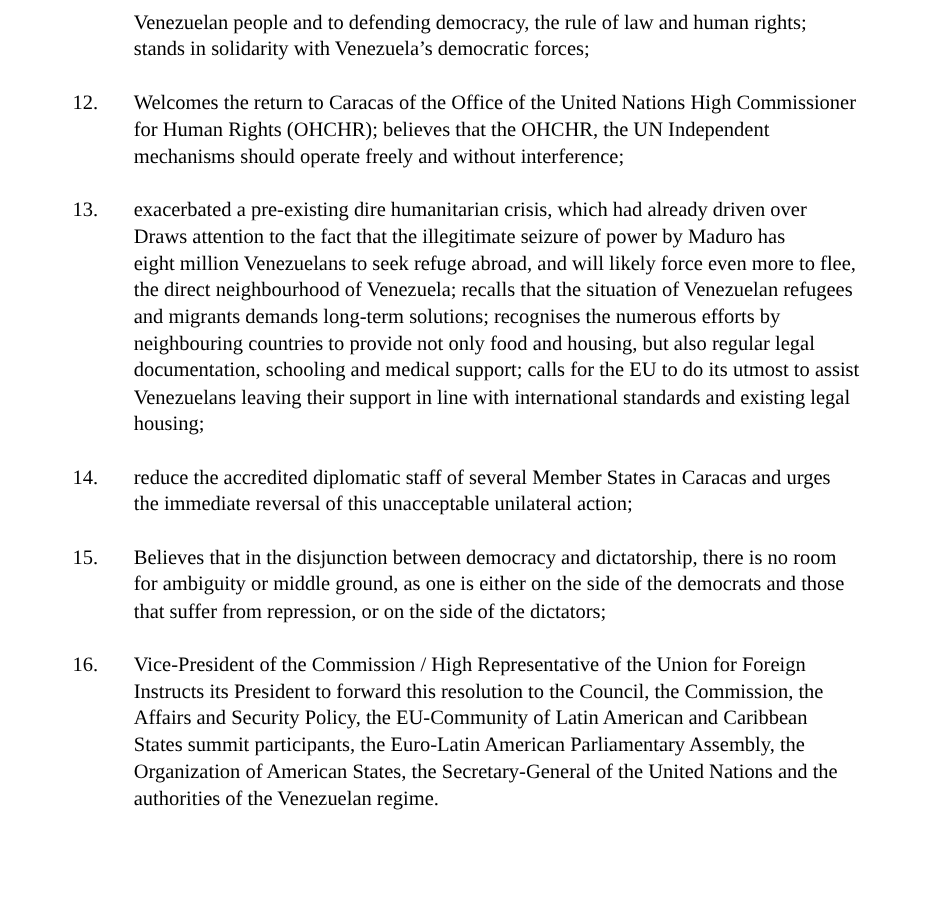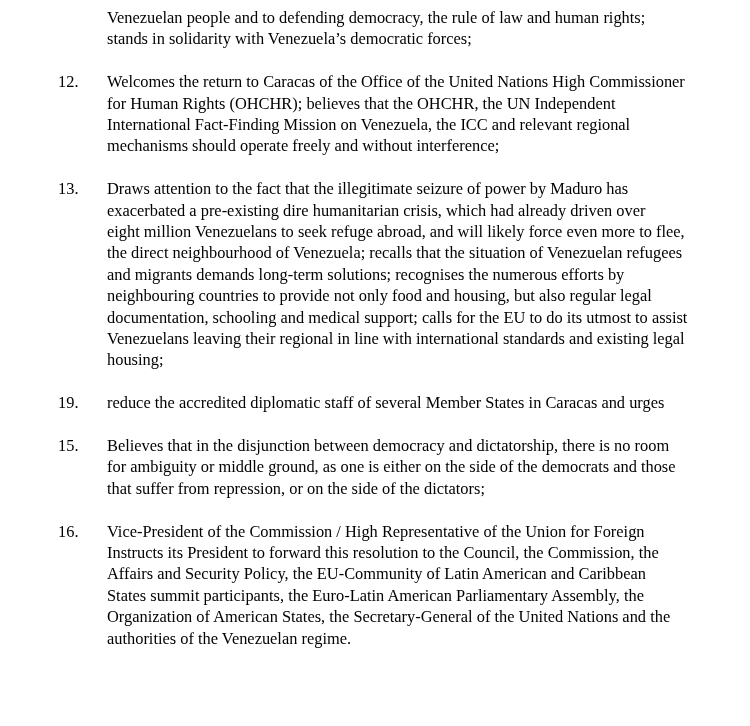--- a/index.html
+++ b/index.html
@@ -51,42 +51,42 @@
         <div class="text">
           <div class="line">Venezuelan people and to defending democracy, the rule of law and human rights;</div>
           <div class="line">stands in solidarity with Venezuela’s democratic forces;</div>
         </div>
       </div>
       <div class="para">
         <div class="num">12.</div>
         <div class="text">
           <div class="line">Welcomes the return to Caracas of the Office of the United Nations High Commissioner</div>
           <div class="line">for Human Rights (OHCHR); believes that the OHCHR, the UN Independent</div>
-          <div class="line">International Fact-Finding Mission on Venezuela, the ICC and relevant regional</div>
           <div class="line">mechanisms should operate freely and without interference;</div>
         </div>
       </div>
       <div class="para">
         <div class="num">13.</div>
         <div class="text">
+          <div class="line">exacerbated a pre-existing dire humanitarian crisis, which had already driven over</div>
           <div class="line">Draws attention to the fact that the illegitimate seizure of power by Maduro has</div>
-          <div class="line">exacerbated a pre-existing dire humanitarian crisis, which had already driven over</div>
           <div class="line">eight million Venezuelans to seek refuge abroad, and will likely force even more to flee,</div>
           <div class="line">the direct neighbourhood of Venezuela; recalls that the situation of Venezuelan refugees</div>
           <div class="line">and migrants demands long-term solutions; recognises the numerous efforts by</div>
           <div class="line">neighbouring countries to provide not only food and housing, but also regular legal</div>
           <div class="line">documentation, schooling and medical support; calls for the EU to do its utmost to assist</div>
-          <div class="line">Venezuelans leaving their regional in line with international standards and existing legal</div>
+          <div class="line">Venezuelans leaving their support in line with international standards and existing legal</div>
           <div class="line">housing;</div>
         </div>
       </div>
       <div class="para">
-        <div class="num">19.</div>
+        <div class="num">14.</div>
         <div class="text">
           <div class="line">reduce the accredited diplomatic staff of several Member States in Caracas and urges</div>
+          <div class="line">the immediate reversal of this unacceptable unilateral action;</div>
         </div>
       </div>
       <div class="para">
         <div class="num">15.</div>
         <div class="text">
           <div class="line">Believes that in the disjunction between democracy and dictatorship, there is no room</div>
           <div class="line">for ambiguity or middle ground, as one is either on the side of the democrats and those</div>
           <div class="line">that suffer from repression, or on the side of the dictators;</div>
         </div>
       </div>

